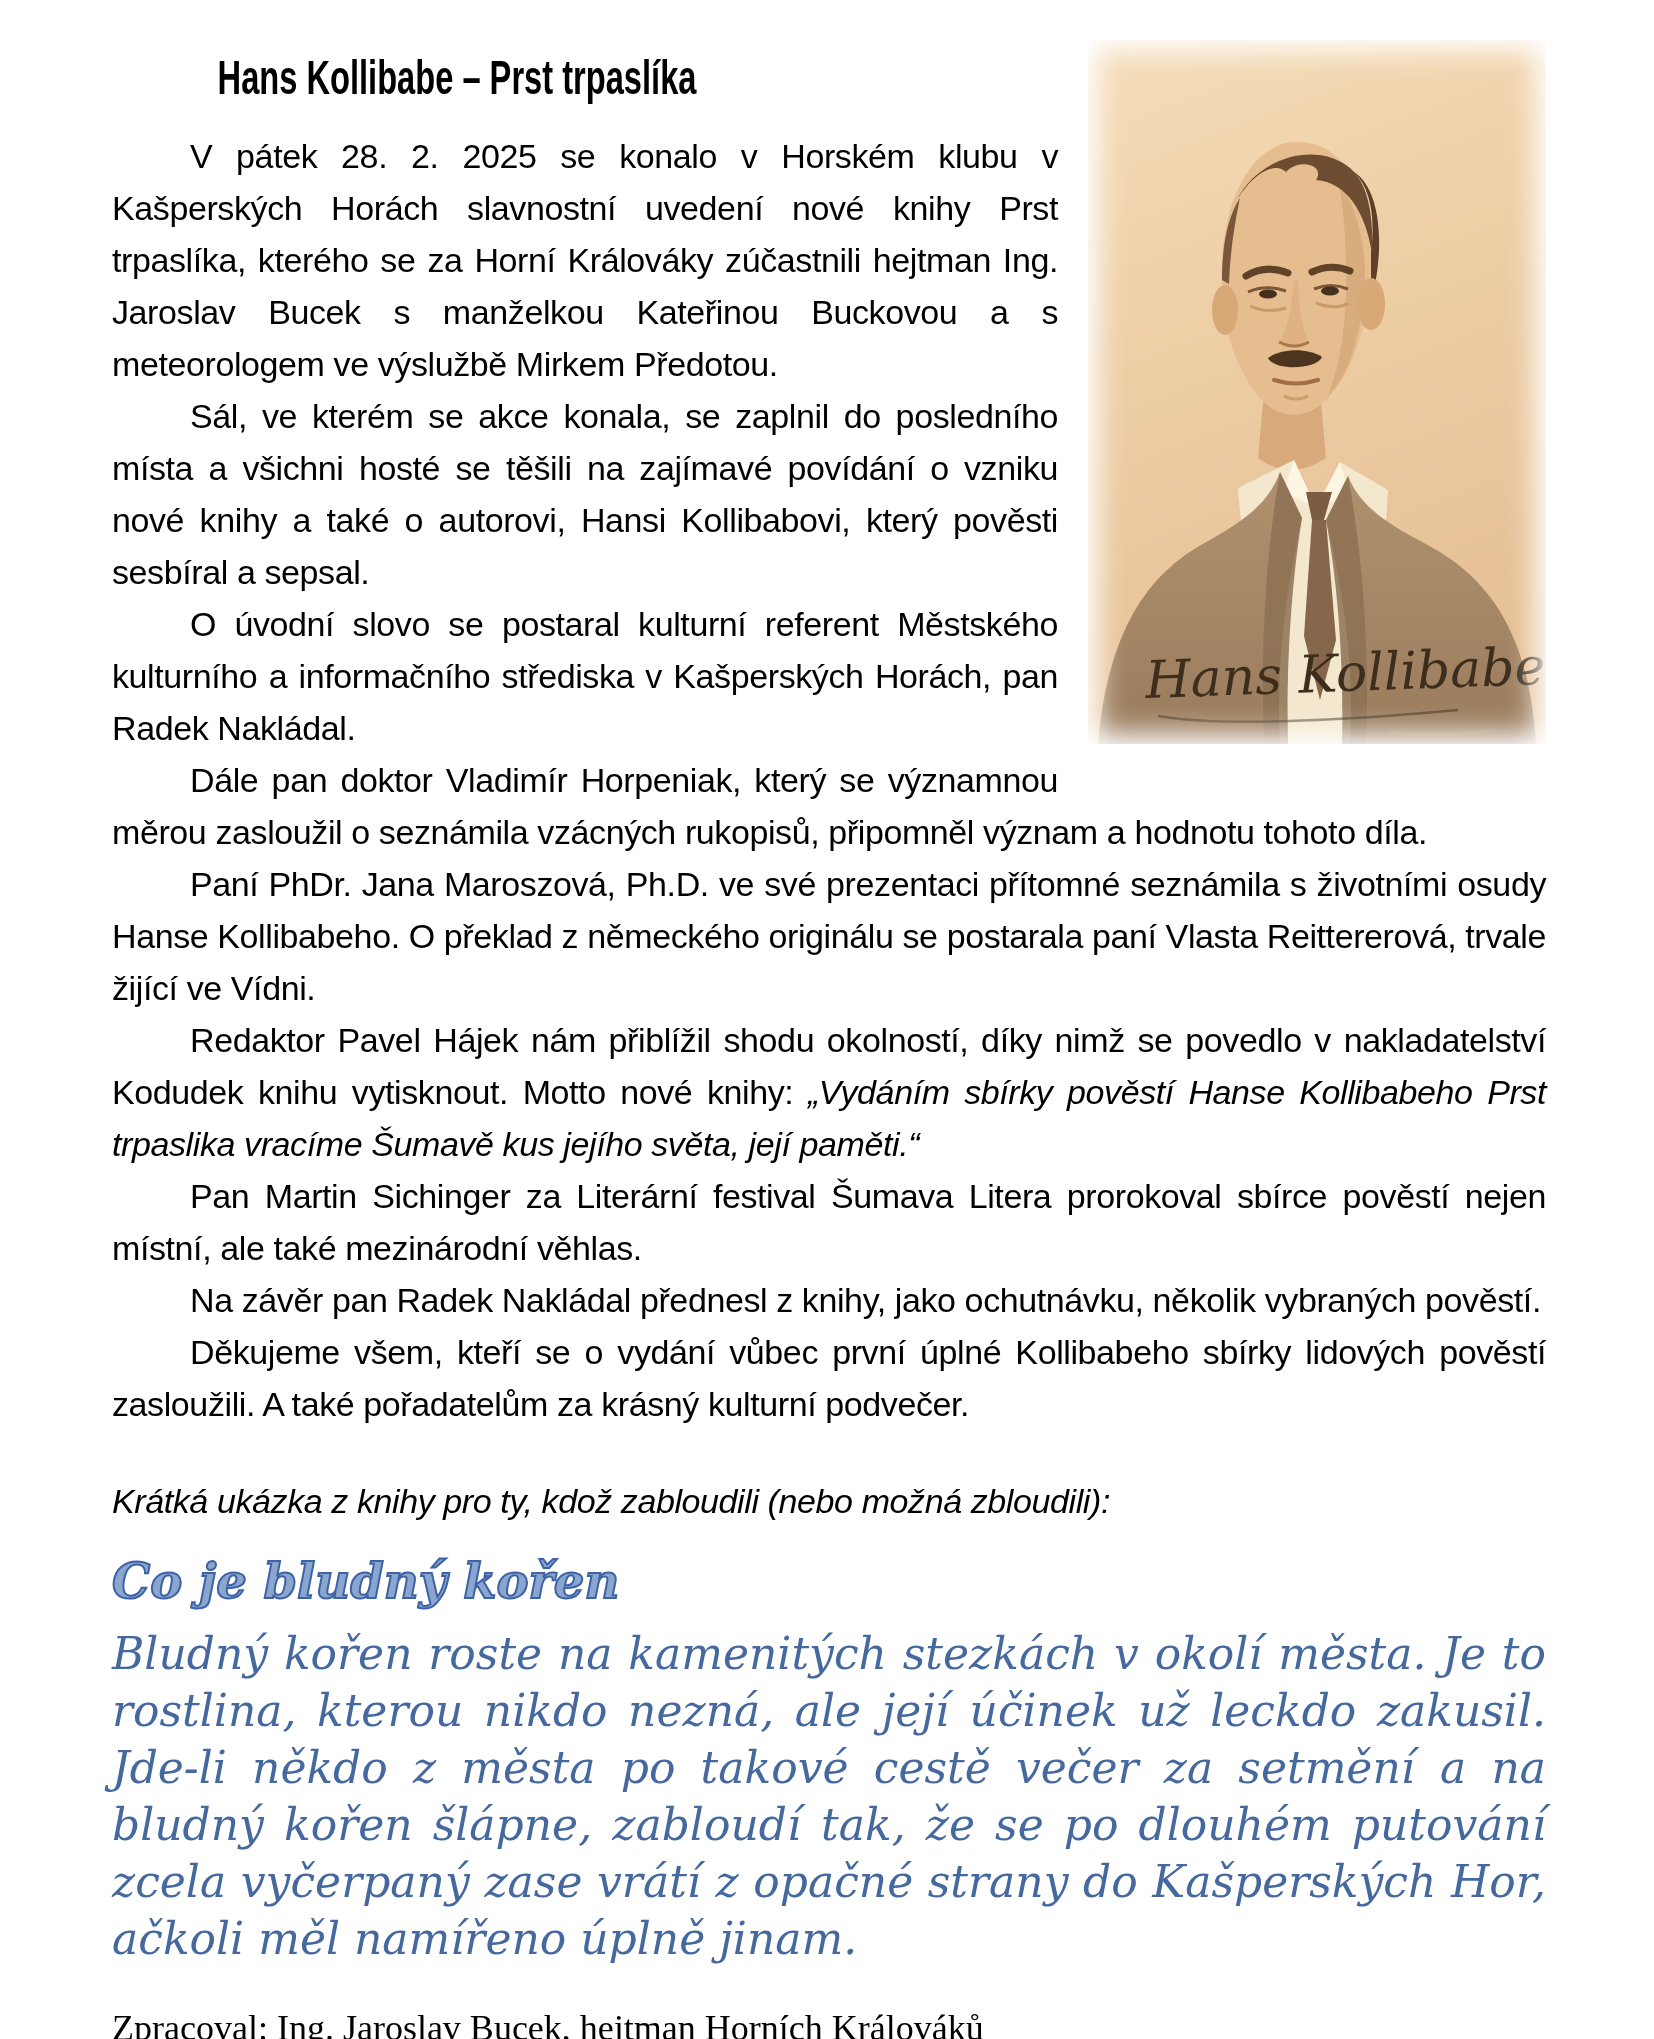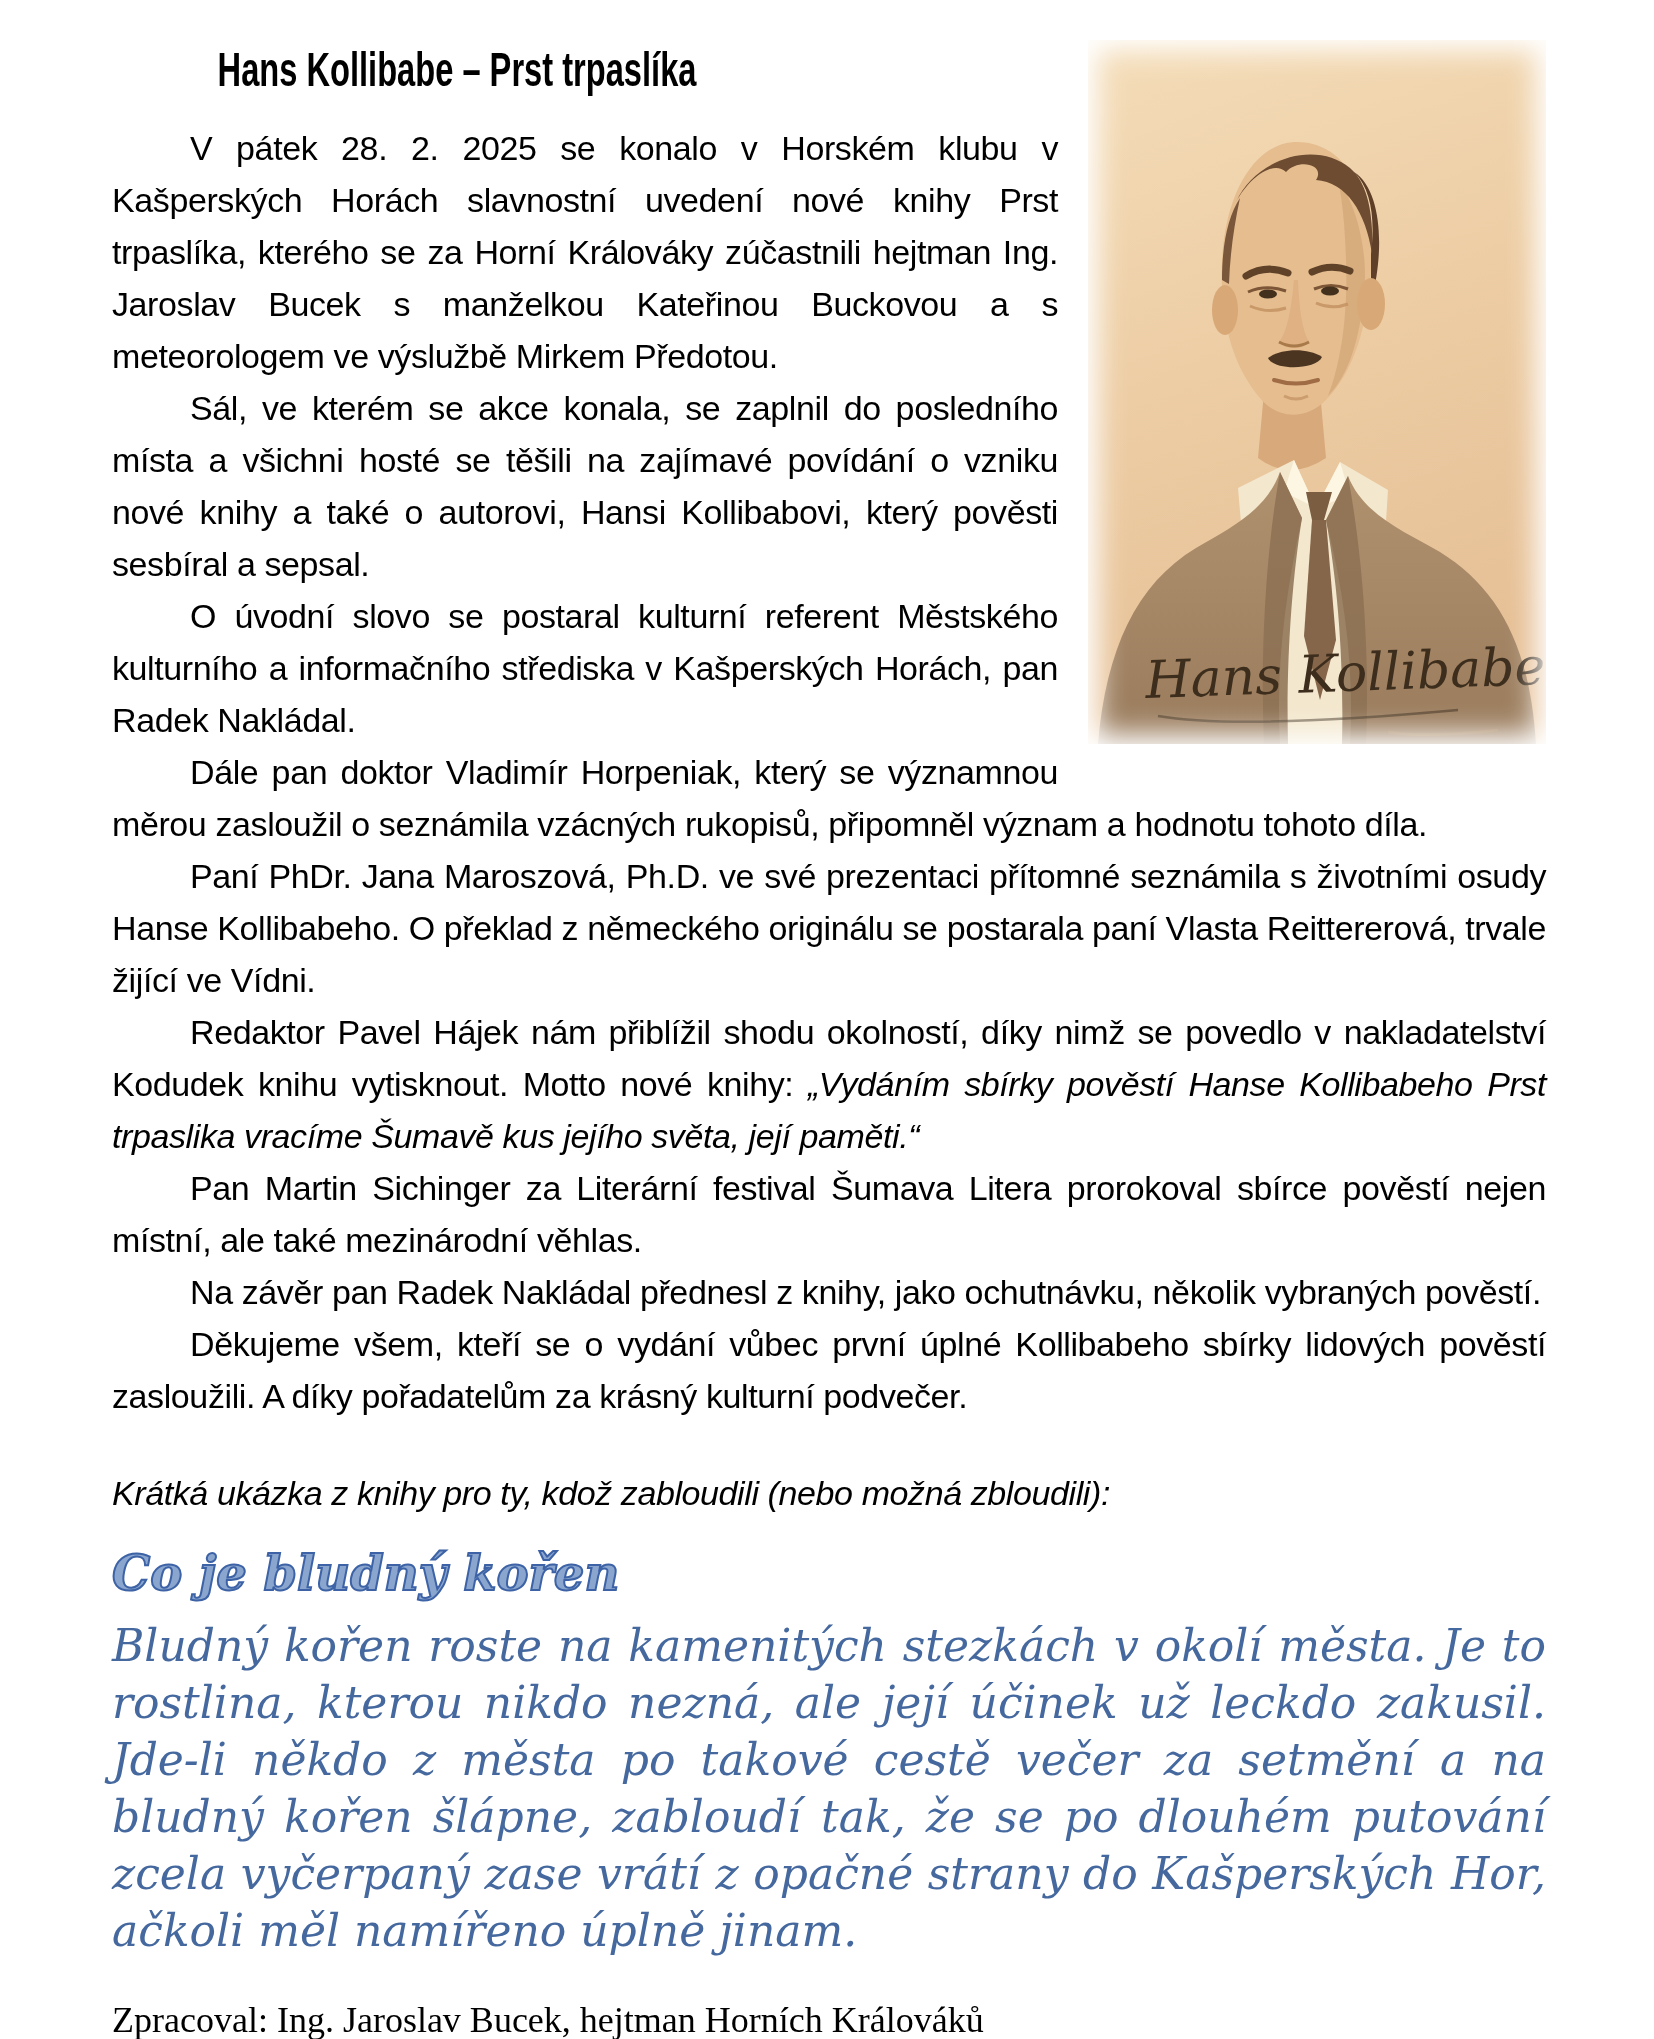--- a/index.html
+++ b/index.html
@@ -26,21 +26,21 @@
     float: right;
     width: 458px;
     height: 704px;
     margin: 4px 0 20px 30px;
   }
   .photo svg { display: block; }
 
   h1.title {
     position: relative;
     height: 60px;
-    margin: 4px 0 22px 0;
+    margin: 12px 0 22px 0;
   }
   .title-inner {
     position: absolute;
     left: 345px;
     top: 0;
     font-size: 48px;
     font-weight: bold;
     line-height: 60px;
     white-space: nowrap;
     transform: translateX(-50%) scaleX(0.68);
@@ -168,21 +168,21 @@
   </h1>
 
   <p class="body">V pátek 28. 2. 2025 se konalo v Horském klubu v Kašperských Horách slavnostní uvedení nové knihy Prst trpaslíka, kterého se za Horní Králováky zúčastnili hejtman Ing. Jaroslav Bucek s manželkou Kateřinou Buckovou a s meteorologem ve výslužbě Mirkem Předotou.</p>
   <p class="body">Sál, ve kterém se akce konala, se zaplnil do posledního místa a všichni hosté se těšili na zajímavé povídání o vzniku nové knihy a také o autorovi, Hansi Kollibabovi, který pověsti sesbíral a sepsal.</p>
   <p class="body">O úvodní slovo se postaral kulturní referent Městského kulturního a informačního střediska v Kašperských Horách, pan Radek Nakládal.</p>
   <p class="body">Dále pan doktor Vladimír Horpeniak, který se významnou měrou zasloužil o seznámila vzácných rukopisů, připomněl význam a hodnotu tohoto díla.</p>
   <p class="body">Paní PhDr. Jana Maroszová, Ph.D. ve své prezentaci přítomné seznámila s životními osudy Hanse Kollibabeho. O překlad z německého originálu se postarala paní Vlasta Reittererová, trvale žijící ve Vídni.</p>
   <p class="body"><span>Redaktor Pavel Hájek nám přiblížil shodu okolností, díky nimž se povedlo v nakladatelství Kodudek knihu vytisknout. Motto nové knihy: </span><em class="motto">„Vydáním sbírky pověstí Hanse Kollibabeho Prst trpaslika vracíme Šumavě kus jejího světa, její paměti.“</em></p>
   <p class="body">Pan Martin Sichinger za Literární festival Šumava Litera prorokoval sbírce pověstí nejen místní, ale také mezinárodní věhlas.</p>
   <p class="body">Na závěr pan Radek Nakládal přednesl z knihy, jako ochutnávku, několik vybraných pověstí.</p>
-  <p class="body">Děkujeme všem, kteří se o vydání vůbec první úplné Kollibabeho sbírky lidových pověstí zasloužili. A díky pořadatelům za krásný kulturní podvečer.</p>
+  <p class="body">Děkujeme všem, kteří se o vydání vůbec první úplné Kollibabeho sbírky lidových pověstí zasloužili. A také pořadatelům za krásný kulturní podvečer.</p>
 
   <p class="excerpt-intro">Krátká ukázka z knihy pro ty, kdož zabloudili (nebo možná zbloudili):</p>
 
   <h2 class="excerpt-heading">Co je bludný kořen</h2>
   <p class="excerpt-body">Bludný kořen roste na kamenitých stezkách v okolí města. Je to rostlina, kterou nikdo nezná, ale její účinek už leckdo zakusil. Jde-li někdo z města po takové cestě večer za setmění a na bludný kořen šlápne, zabloudí tak, že se po dlouhém putování zcela vyčerpaný zase vrátí z opačné strany do Kašperských Hor, ačkoli měl namířeno úplně jinam.</p>
 
   <p class="footer-credit">Zpracoval: Ing. Jaroslav Bucek, hejtman Horních Králováků</p>
 
 </div>
 

